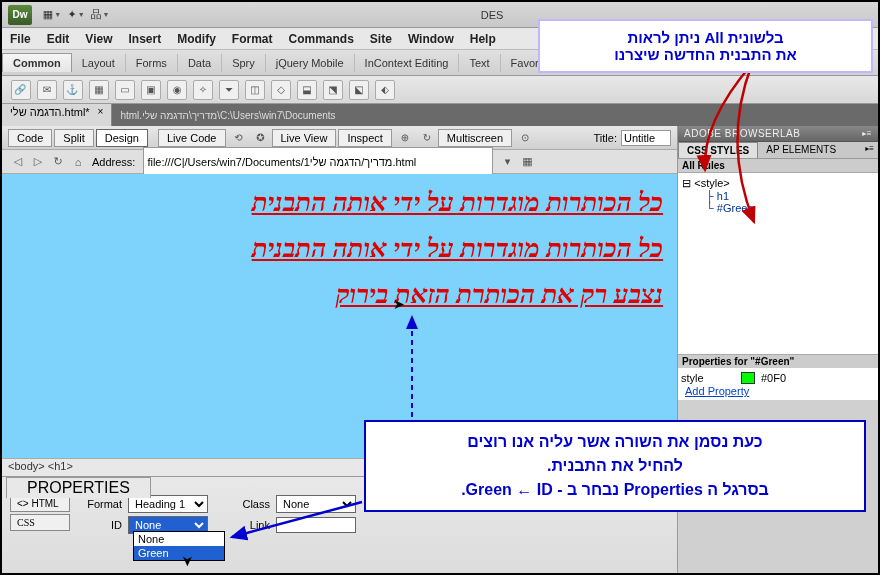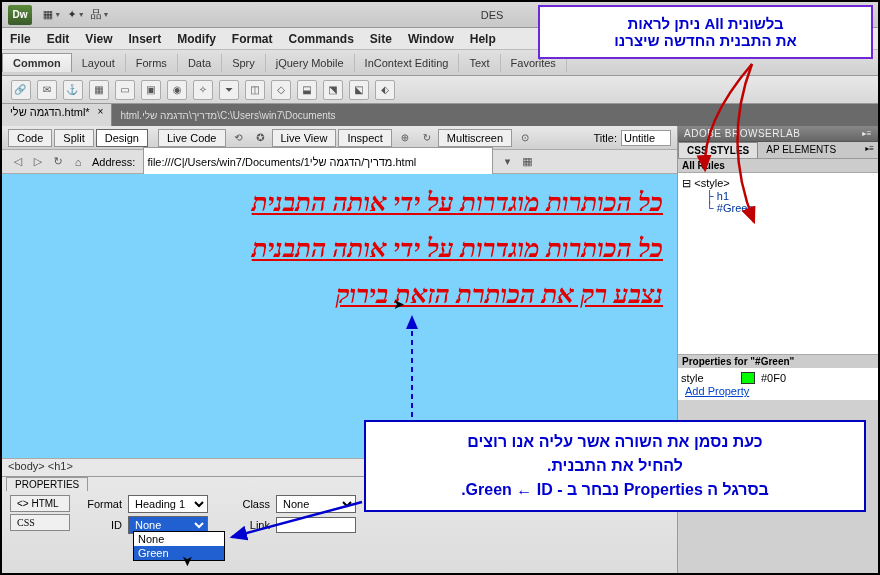--- a/index.html
+++ b/index.html
@@ -39,21 +39,21 @@
 .addr-bar { height: 24px; background: #e0e0e0; display: flex; align-items: center; padding: 0 6px; font-size: 11px; border-bottom: 1px solid #aaa; }
 .addr-icon { width: 16px; height: 16px; margin: 0 2px; color: #555; font-size: 11px; display: inline-flex; align-items: center; justify-content: center; }
 .addr-input { flex: 1; max-width: 350px; font-size: 11px; border: 1px solid #999; padding: 8px 3px; margin: 0 4px; }
 
 .canvas { flex: 1; background: #7dd3fc; padding: 14px; overflow: hidden; position: relative; }
 .heading-line { color: #e00000; font-style: italic; text-decoration: underline; font-size: 26px; font-weight: bold; direction: rtl; text-align: right; margin-bottom: 16px; font-family: "Times New Roman", serif; }
 
 .tag-selector { height: 18px; background: #e8e8e8; font-size: 11px; padding: 1px 6px; border-top: 1px solid #aaa; color: #333; }
 
 .props-panel { height: 97px; background: linear-gradient(#e8e8e8,#dcdcdc); border-top: 1px solid #999; font-size: 11px; position: relative; }
-.props-tab { position: absolute; top: 0; left: 4px; background: #e8e8e8; border: 1px solid #999; border-bottom: none; padding: 1px 8px; font-size: 10px; }
+.props-tab { position: absolute; top: 0; left: 4px; background: #e8e8e8; border: 1px solid #999; border-bottom: none; padding: 1px 20px; font-size: 16px; }
 .props-body { padding: 18px 8px 4px 8px; display: flex; }
 .prop-mode { width: 60px; }
 .prop-mode-btn { display: block; border: 1px solid #888; background: #f0f0f0; padding: 2px 6px; margin-bottom: 2px; font-size: 10px; cursor: pointer; }
 .prop-fields { margin-left: 10px; }
 .prop-row { display: flex; align-items: center; margin-bottom: 3px; }
 .prop-label { width: 42px; text-align: right; margin-right: 6px; }
 .prop-select { border: 1px solid #666; font-size: 11px; padding: 1px 2px; width: 80px; background: #fff; }
 .prop-col2 { margin-left: 20px; }
 
 .id-dropdown { position: absolute; left: 131px; top: 54px; width: 92px; background: #fff; border: 1px solid #000; font-size: 11px; z-index: 50; }
@@ -73,21 +73,21 @@
 .rules-tree { background: #fff; flex: 1; padding: 4px; font-size: 11px; min-height: 100px; }
 .tree-line { padding-left: 0px; }
 .tree-child { padding-left: 24px; color: #003399; }
 .props-for { background: #ccc; padding: 1px 4px; font-size: 10px; font-weight: bold; border-top: 1px solid #aaa; }
 .prop-list { background: #fff; padding: 3px; font-size: 11px; }
 .prop-list-row { display: flex; align-items: center; padding: 1px 0; }
 .color-swatch { width: 14px; height: 12px; background: #00ff00; border: 1px solid #333; margin: 0 6px 0 20px; }
 .add-prop { color: #0044cc; text-decoration: underline; cursor: pointer; padding-left: 4px; }
 
 .callout { position: absolute; background: #fff; padding: 8px 14px; font-weight: bold; font-size: 15px; text-align: center; direction: rtl; z-index: 100; }
-.callout-red { border: 2px solid #6d28d9; color: #0000d0; top: 3px; right: 5px; width: 335px; }
+.callout-red { border: 2px solid #c4b5fd; color: #0000d0; top: 17px; right: 5px; width: 335px; }
 .callout-blue { border: 2px solid #0000c0; color: #0000d0; top: 418px; left: 362px; width: 502px; font-size: 16px; line-height: 1.5; }
 
 .arrow-svg { position: absolute; z-index: 60; pointer-events: none; }
 .cursor-pointer { position: absolute; font-size: 14px; z-index: 70; }
 </style>
 </head>
 <body>
 
 <div class="titlebar">
   <div class="app-logo">Dw</div>

